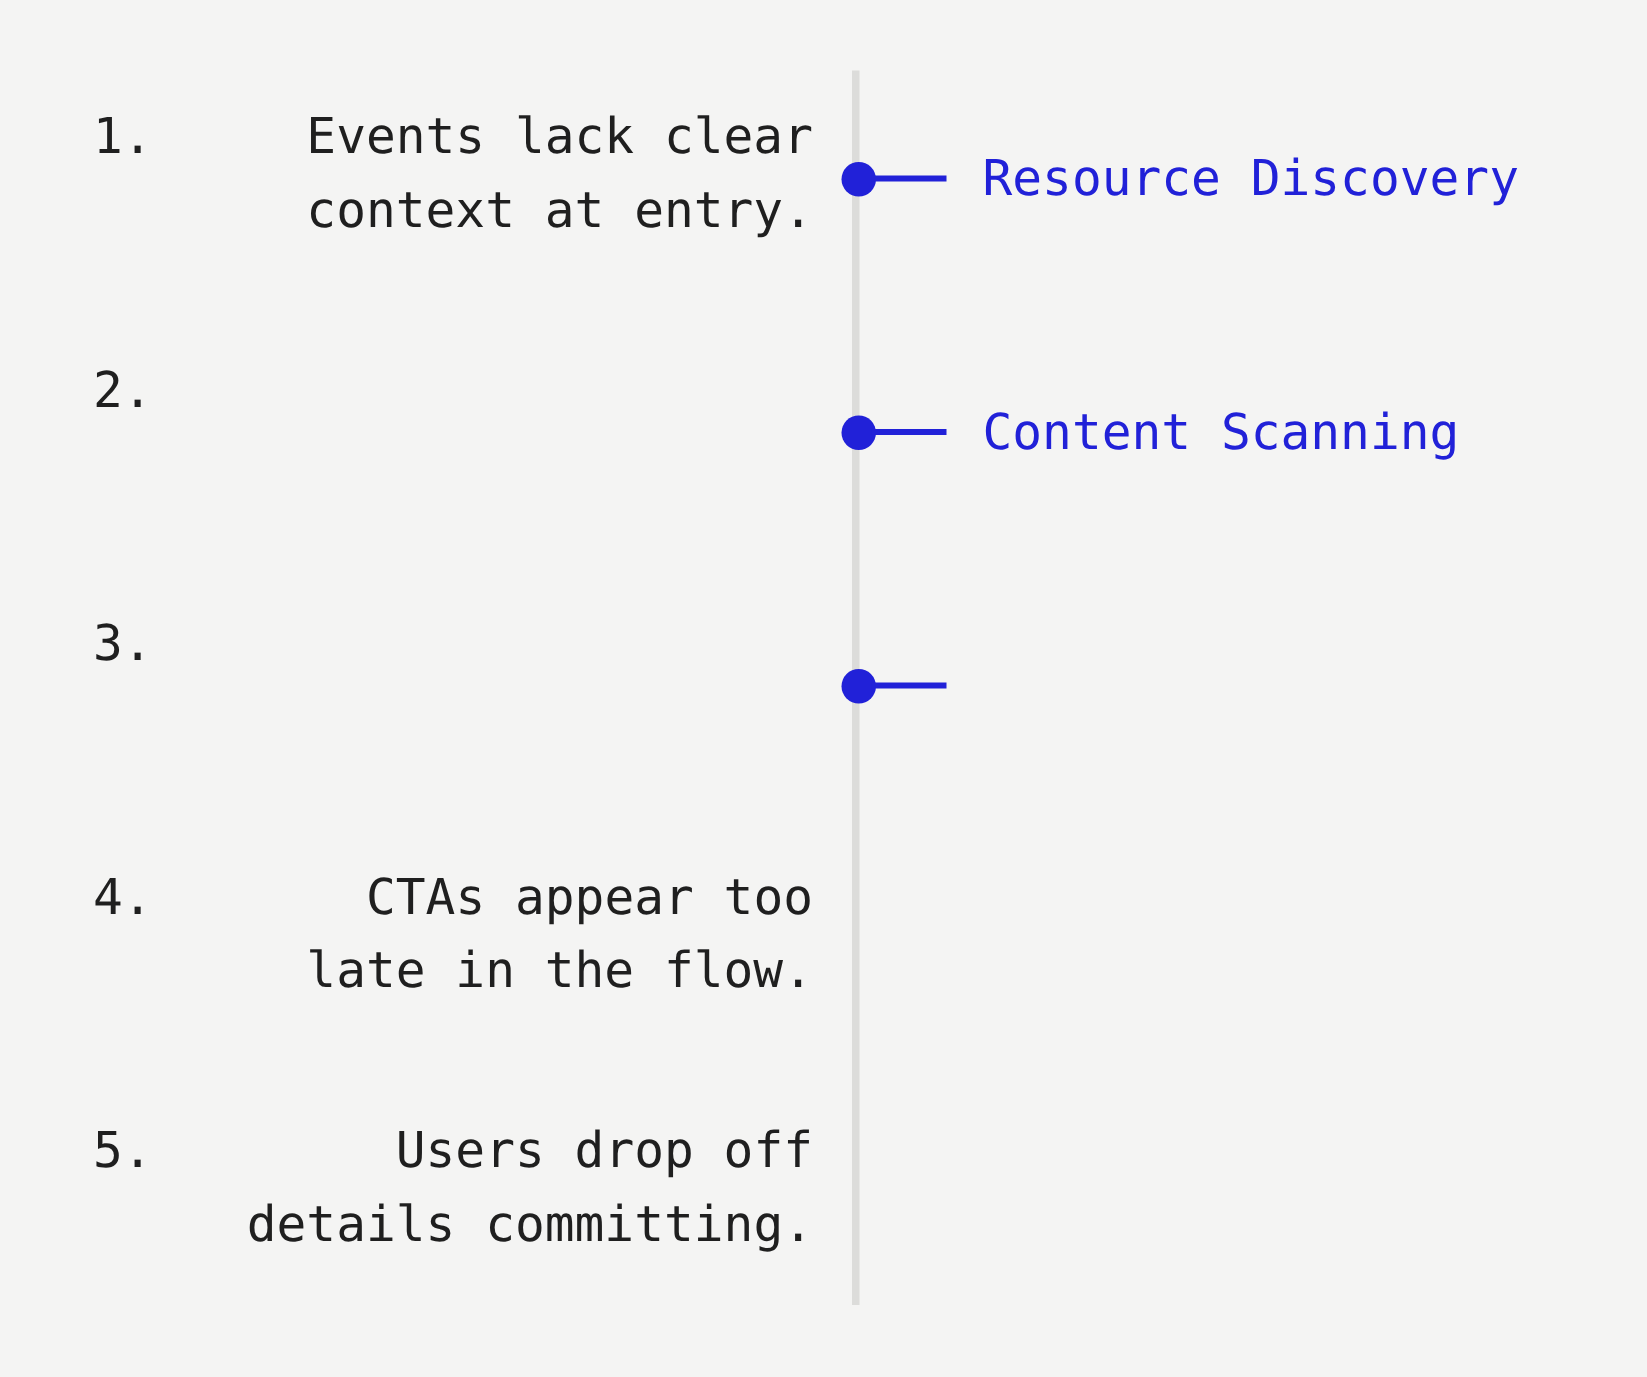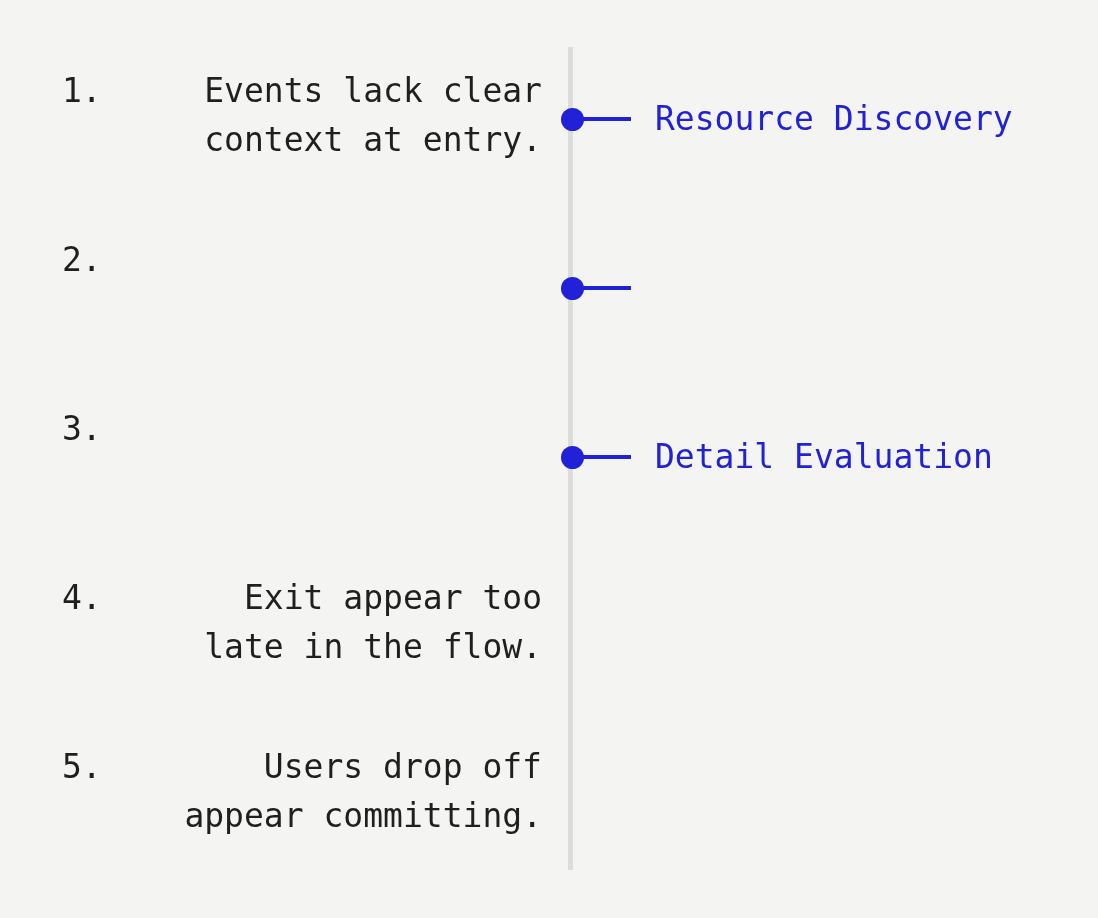--- a/index.html
+++ b/index.html
@@ -132,42 +132,42 @@
 context at entry.</span>
     </li>
     <li class="issue-item">
       <span class="issue-number">2.</span>
     </li>
     <li class="issue-item">
       <span class="issue-number">3.</span>
     </li>
     <li class="issue-item">
       <span class="issue-number">4.</span>
-      <span class="issue-text">Exit appear too
+      <span class="issue-text">CTAs appear too
 late in the flow.</span>
     </li>
     <li class="issue-item">
       <span class="issue-number">5.</span>
       <span class="issue-text">Users drop off
-appear committing.</span>
+details committing.</span>
     </li>
   </ol>
 
   <div class="timeline-axis"></div>
 
   <ul class="stages">
     <li class="stage-row" style="top:102px">
       <span class="stage-dot"></span>
       <span class="stage-connector"></span>
       <span class="stage-label">Resource Discovery</span>
     </li>
     <li class="stage-row" style="top:271px">
       <span class="stage-dot"></span>
       <span class="stage-connector"></span>
+      <span class="stage-label">Content Scanning</span>
     </li>
     <li class="stage-row" style="top:440px">
       <span class="stage-dot"></span>
       <span class="stage-connector"></span>
-      <span class="stage-label">Detail Evaluation</span>
     </li>
   </ul>
 
 </div>
 
 </body></html>

